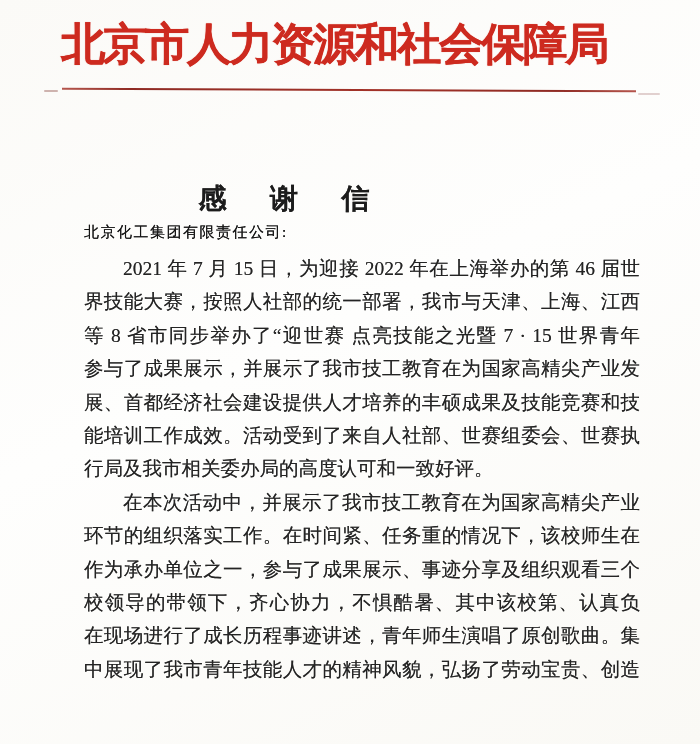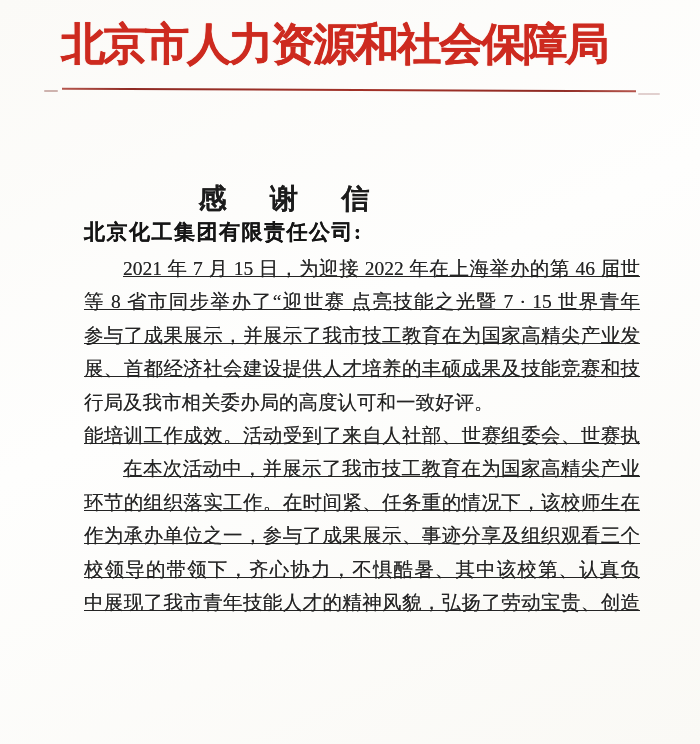--- a/index.html
+++ b/index.html
@@ -50,23 +50,23 @@
     font-weight: 600;
     color: #1c1c1c;
     word-spacing: 1.3em;
     text-shadow: 0 0 0.5px rgba(20,20,20,0.8);
     white-space: nowrap;
     margin-top: 39px;
   }
   .salutation {
     position: absolute;
     top: 217px; left: 84px;
-    font-size: 21px;
+    font-size: 15px;
     line-height: 30px;
-    font-weight: bold;
+    font-weight: normal;
     letter-spacing: 1.5px;
     color: #151515;
     text-shadow: 0 0 0.5px rgba(20,20,20,0.9);
     white-space: nowrap;
   }
   .letter-body {
     position: absolute;
     top: 252px; left: 84px;
     width: 556px;
     font-size: 19.5px;
@@ -76,44 +76,45 @@
   .line {
     height: 33.4px;
     line-height: 33.4px;
     overflow: hidden;
     white-space: nowrap;
   }
   .line.justify {
     white-space: normal;
     text-align: justify;
     text-align-last: justify;
-    text-decoration: underline;
   }
   .line.indent { padding-left: 2em; }
 </style>
 </head>
 <body>
 
 <div class="page">
   <div class="org-name">北京市人力资源和社会保障局</div>
 
   <div class="divider"></div>
   <div class="smudge left"></div>
   <div class="smudge right"></div>
 
   <div class="letter-title">感 谢 信</div>
 
   <div class="salutation">北京化工集团有限责任公司:</div>
 
   <div class="letter-body">
       <div class="line indent justify">2021 年 7 月 15 日，为迎接 2022 年在上海举办的第 46 届世</div>
+      <div class="line justify">界技能大赛，按照人社部的统一部署，我市与天津、上海、江西</div>
       <div class="line justify">等 8 省市同步举办了“迎世赛 点亮技能之光暨 7 · 15 世界青年</div>
       <div class="line justify">参与了成果展示，并展示了我市技工教育在为国家高精尖产业发</div>
       <div class="line justify">展、首都经济社会建设提供人才培养的丰硕成果及技能竞赛和技</div>
+      <div class="line justify">能培训工作成效。活动受到了来自人社部、世赛组委会、世赛执</div>
       <div class="line">行局及我市相关委办局的高度认可和一致好评。</div>
-      <div class="line justify">能培训工作成效。活动受到了来自人社部、世赛组委会、世赛执</div>
       <div class="line indent justify">在本次活动中，并展示了我市技工教育在为国家高精尖产业发</div>
       <div class="line justify">环节的组织落实工作。在时间紧、任务重的情况下，该校师生在</div>
       <div class="line justify">作为承办单位之一，参与了成果展示、事迹分享及组织观看三个</div>
       <div class="line justify">校领导的带领下，齐心协力，不惧酷暑、其中该校第、认真负责，</div>
+      <div class="line justify">在现场进行了成长历程事迹讲述，青年师生演唱了原创歌曲。集</div>
       <div class="line justify">中展现了我市青年技能人才的精神风貌，弘扬了劳动宝贵、创造</div>
     </div>
 </div>
 
 </body></html>

